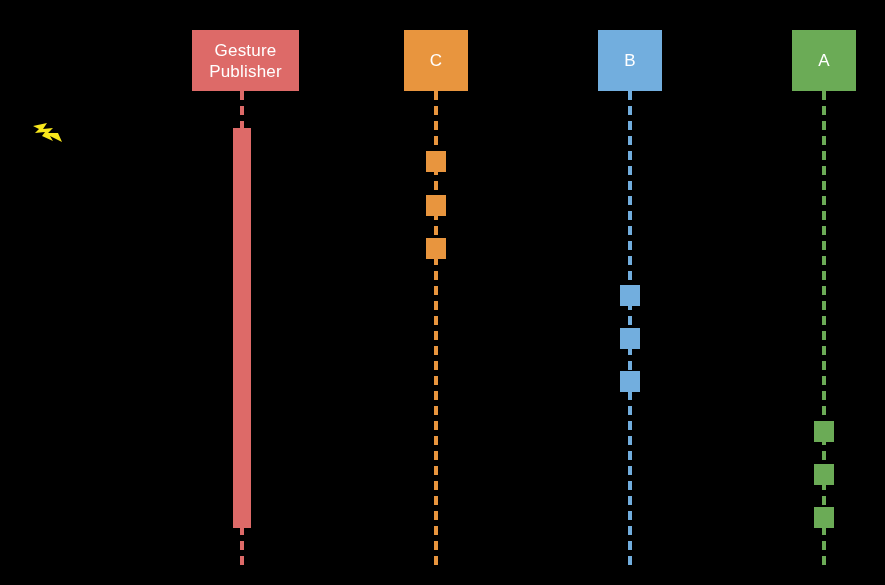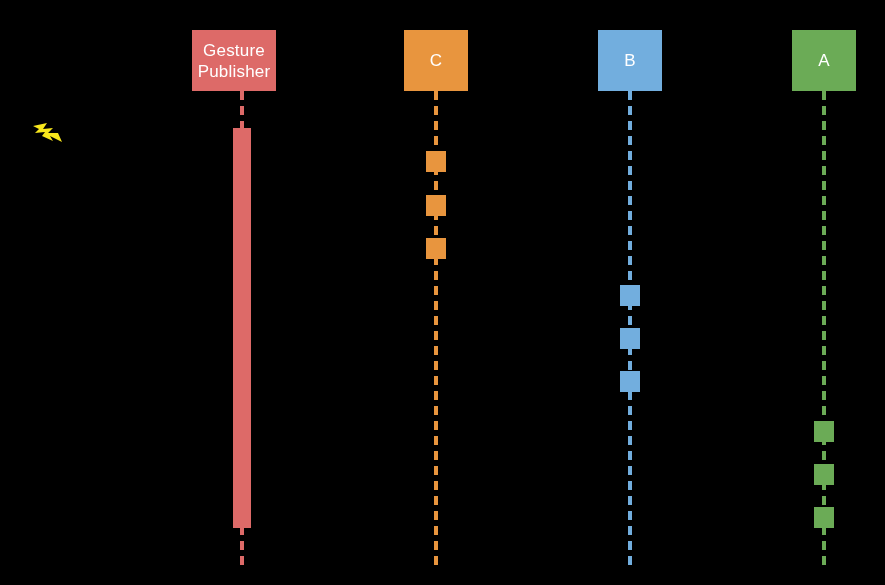--- a/index.html
+++ b/index.html
@@ -49,21 +49,21 @@
 <div id="diagram-root" style="width: 885px; height: 585px; background: rgb(0, 0, 0);">
 
   <svg id="lifelines-layer" width="885" height="585" style="position:absolute;left:0;top:0;">
       <line x1="242" x2="242" y1="91" y2="565" stroke="#DD6A68" stroke-width="4" stroke-dasharray="9 6"></line>
       <line x1="436" x2="436" y1="91" y2="565" stroke="#E8953E" stroke-width="4" stroke-dasharray="9 6"></line>
       <line x1="630" x2="630" y1="91" y2="565" stroke="#72AEDE" stroke-width="4" stroke-dasharray="9 6"></line>
       <line x1="824" x2="824" y1="91" y2="565" stroke="#6BAB56" stroke-width="4" stroke-dasharray="9 6"></line>
     </svg>
 
   <div id="heads-layer">
-      <div class="participant-head" style="left: 192px; top: 30px; width: 84px; height: 61px; background: rgb(221, 106, 104);">
+      <div class="participant-head" style="left: 192px; top: 30px; width: 107px; height: 61px; background: rgb(221, 106, 104);">
         <span class="head-label">Gesture
 Publisher</span>
       </div>
       <div class="participant-head" style="left: 404px; top: 30px; width: 64px; height: 61px; background: rgb(232, 149, 62);">
         <span class="head-label">C</span>
       </div>
       <div class="participant-head" style="left: 598px; top: 30px; width: 64px; height: 61px; background: rgb(114, 174, 222);">
         <span class="head-label">B</span>
       </div>
       <div class="participant-head" style="left: 792px; top: 30px; width: 64px; height: 61px; background: rgb(107, 171, 86);">

